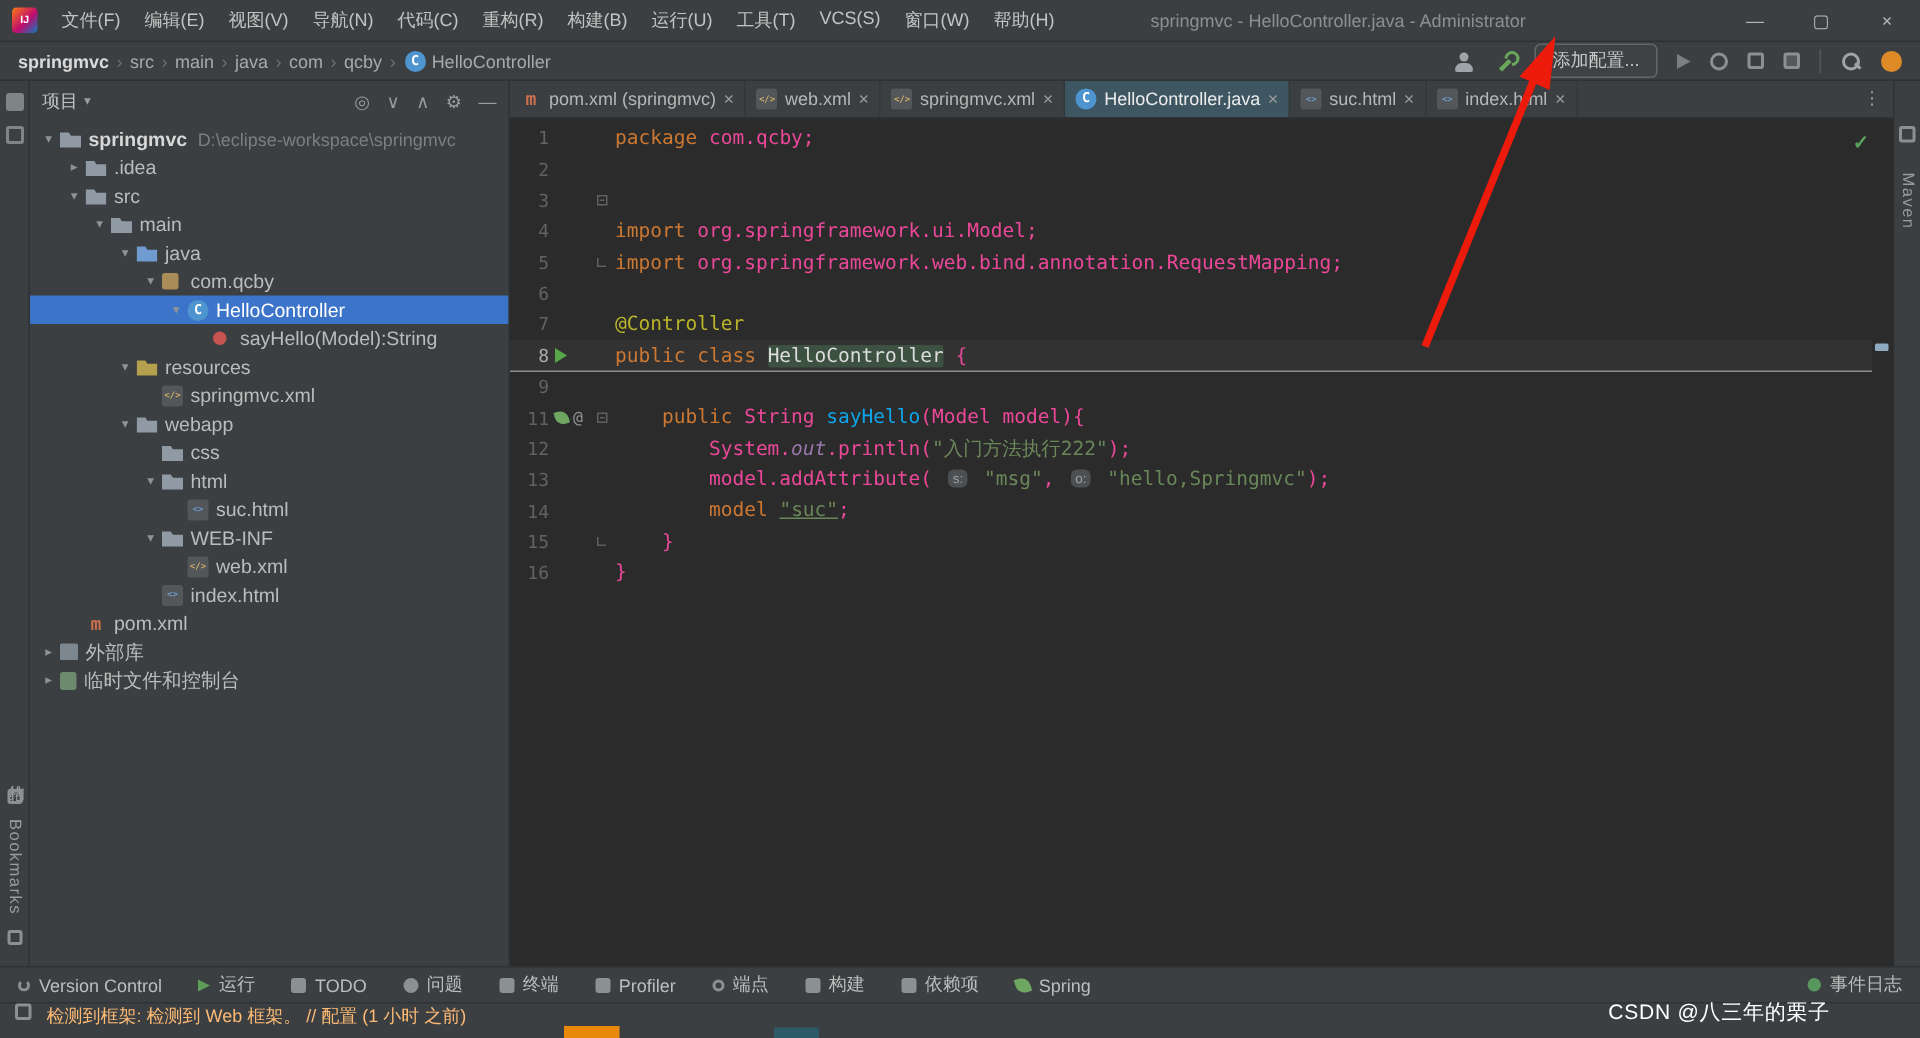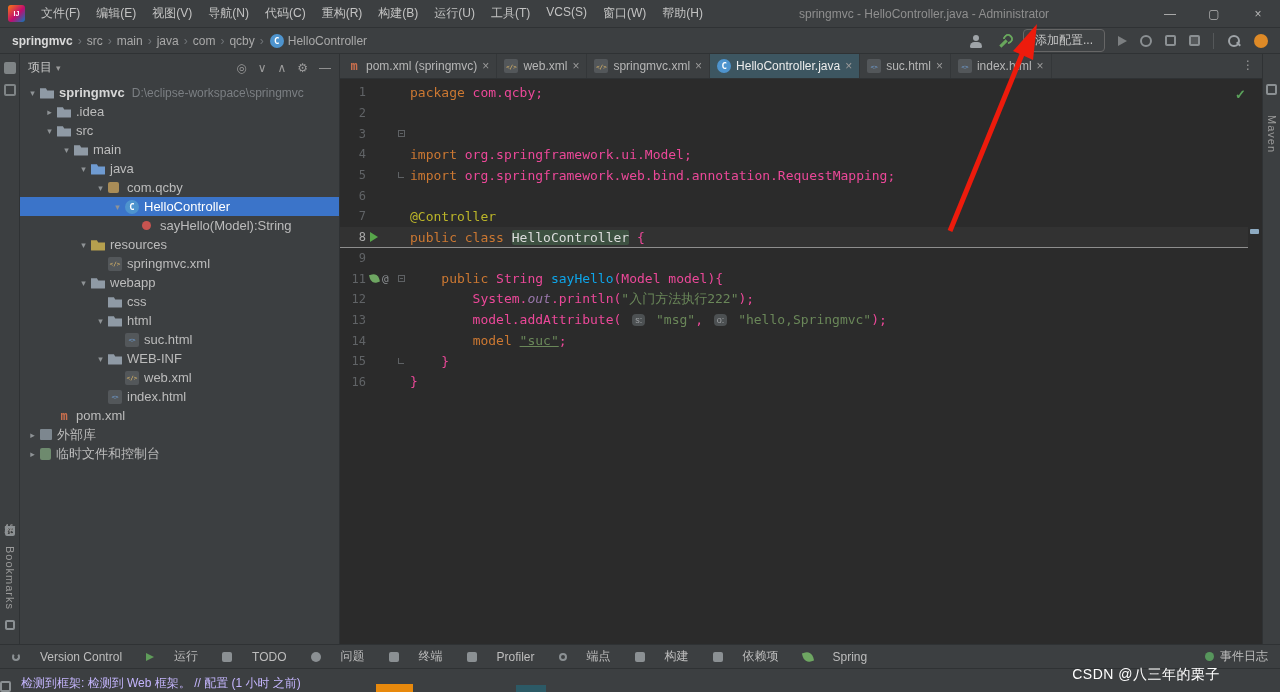--- a/index.html
+++ b/index.html
@@ -3,21 +3,21 @@
 <meta charset="utf-8">
 <style>
   *{box-sizing:border-box}
   html,body{margin:0;padding:0;width:1280px;height:692px;background:#2b2b2b;overflow:hidden}
   #app{position:relative;width:1280px;height:692px;font-family:"Liberation Sans","DejaVu Sans",sans-serif;font-size:12px;color:#bbb;cursor:default}
 
   
   #titlebar{height:28px;background:#3c3f41;display:flex;align-items:center;padding-left:8px;border-bottom:1px solid #2f3234}
   .logo{width:17px;height:17px;border-radius:3px;background:linear-gradient(135deg,#f97a12,#c10c6e 55%,#077cbd);color:#fff;font-size:7px;font-weight:bold;display:flex;align-items:center;justify-content:center;margin-right:8px}
   .menu-item{padding:0 8px;color:#c3c3c3}
-  #window-title{color:#8f8f8f;margin-left:88px;white-space:nowrap}
+  #window-title{color:#8f8f8f;margin-left:56px;white-space:nowrap}
   #win-controls{margin-left:auto;display:flex;height:28px}
   #win-controls span{width:44px;text-align:center;line-height:28px;color:#b6b6b6}
 
   
   #navbar{height:26px;background:#3c3f41;display:flex;align-items:center;padding:0 12px;border-bottom:1px solid #2f3234}
   .bc-sep{color:#6e7276;margin:0 5px}
   .bc-item{color:#a9a9a9}
   .bc-item.bold{font-weight:bold;color:#dadada}
   .bc-ic{margin-right:4px}
   #nav-right{margin-left:auto;display:flex;align-items:center;gap:13px}
@@ -110,31 +110,31 @@
   .tk.hl{color:#dcdcdc;background:#3d5141;border-radius:2px}
   .tk.c{display:inline-block;background:#4c5052;color:#9da0a3;border-radius:4px;font-size:9px;line-height:12px;padding:0 3px;margin:0 3px;vertical-align:1px;font-family:"Liberation Sans",sans-serif}
   #inspect-ok{position:absolute;top:8px;right:16px;color:#5ba25b;font-weight:bold;font-family:"Liberation Sans",sans-serif}
   #scroll-marker{position:absolute;right:3px;top:150px;width:9px;height:5px;background:#9fc1dc;border-radius:1px;opacity:.85}
 
   #right-stripe{width:18px;background:#3c3f41;border-left:1px solid #2f3234;display:flex;flex-direction:column;align-items:center;padding-top:30px;flex:0 0 18px}
   .rs-ic{width:11px;height:11px;border:2px solid #8b9093;border-radius:2px;margin-bottom:14px}
 
   
   #tool-bar{height:24px;background:#3c3f41;border-top:1px solid #2f3234;display:flex;align-items:center;padding:0 12px;gap:24px}
-  .tw-btn{display:flex;align-items:center;gap:20px;color:#bdbdbd;white-space:nowrap}
+  .tw-btn{display:flex;align-items:center;gap:6px;color:#bdbdbd;white-space:nowrap}
   .tbi{width:10px;height:10px;background:#8b9093;border-radius:2px;flex:0 0 auto}
   .tbi-play{width:0;height:0;background:none;border-left:8px solid #5f9c5a;border-top:4px solid transparent;border-bottom:4px solid transparent;border-radius:0}
   .tbi-warn{border-radius:50%}
   .tbi-endpoint{background:none;border:2px solid #8b9093;border-radius:50%;width:8px;height:8px}
   .tbi-spring{background:#6ea662;border-radius:0 65% 8% 65%;transform:rotate(-15deg)}
   .tbi-vc{background:none;border:2px solid #8b9093;border-radius:50%;width:8px;height:8px;border-top-color:transparent}
   #event-log{margin-left:auto;display:flex;align-items:center;gap:6px;color:#bdbdbd}
   .dot-green{width:9px;height:9px;border-radius:50%;background:#57965c}
 
-  #status-bar{height:24px;background:#3c3f41;border-top:1px solid #2f3234;display:flex;align-items:flex-end;padding:0 0;color:#c4b5fd;position:relative}
+  #status-bar{height:24px;background:#3c3f41;border-top:1px solid #2f3234;display:flex;align-items:flex-start;padding:0 10px;color:#fdba74;position:relative}
   #sb-icon{width:11px;height:11px;border:2px solid #8b9093;border-radius:2px;margin-right:10px}
 
   
   #watermark{position:absolute;right:60px;top:666px;font-size:14px;color:#ffffff;z-index:40;letter-spacing:.5px}
   #peek1{position:absolute;left:376px;top:684px;width:37px;height:8px;background:#e8890c;z-index:60}
   #peek2{position:absolute;left:516px;top:685px;width:30px;height:7px;background:#2c5a66;z-index:60}
   #arrow-svg{position:absolute;left:0;top:0;z-index:70;pointer-events:none}
 </style>
 </head>
 <body>

